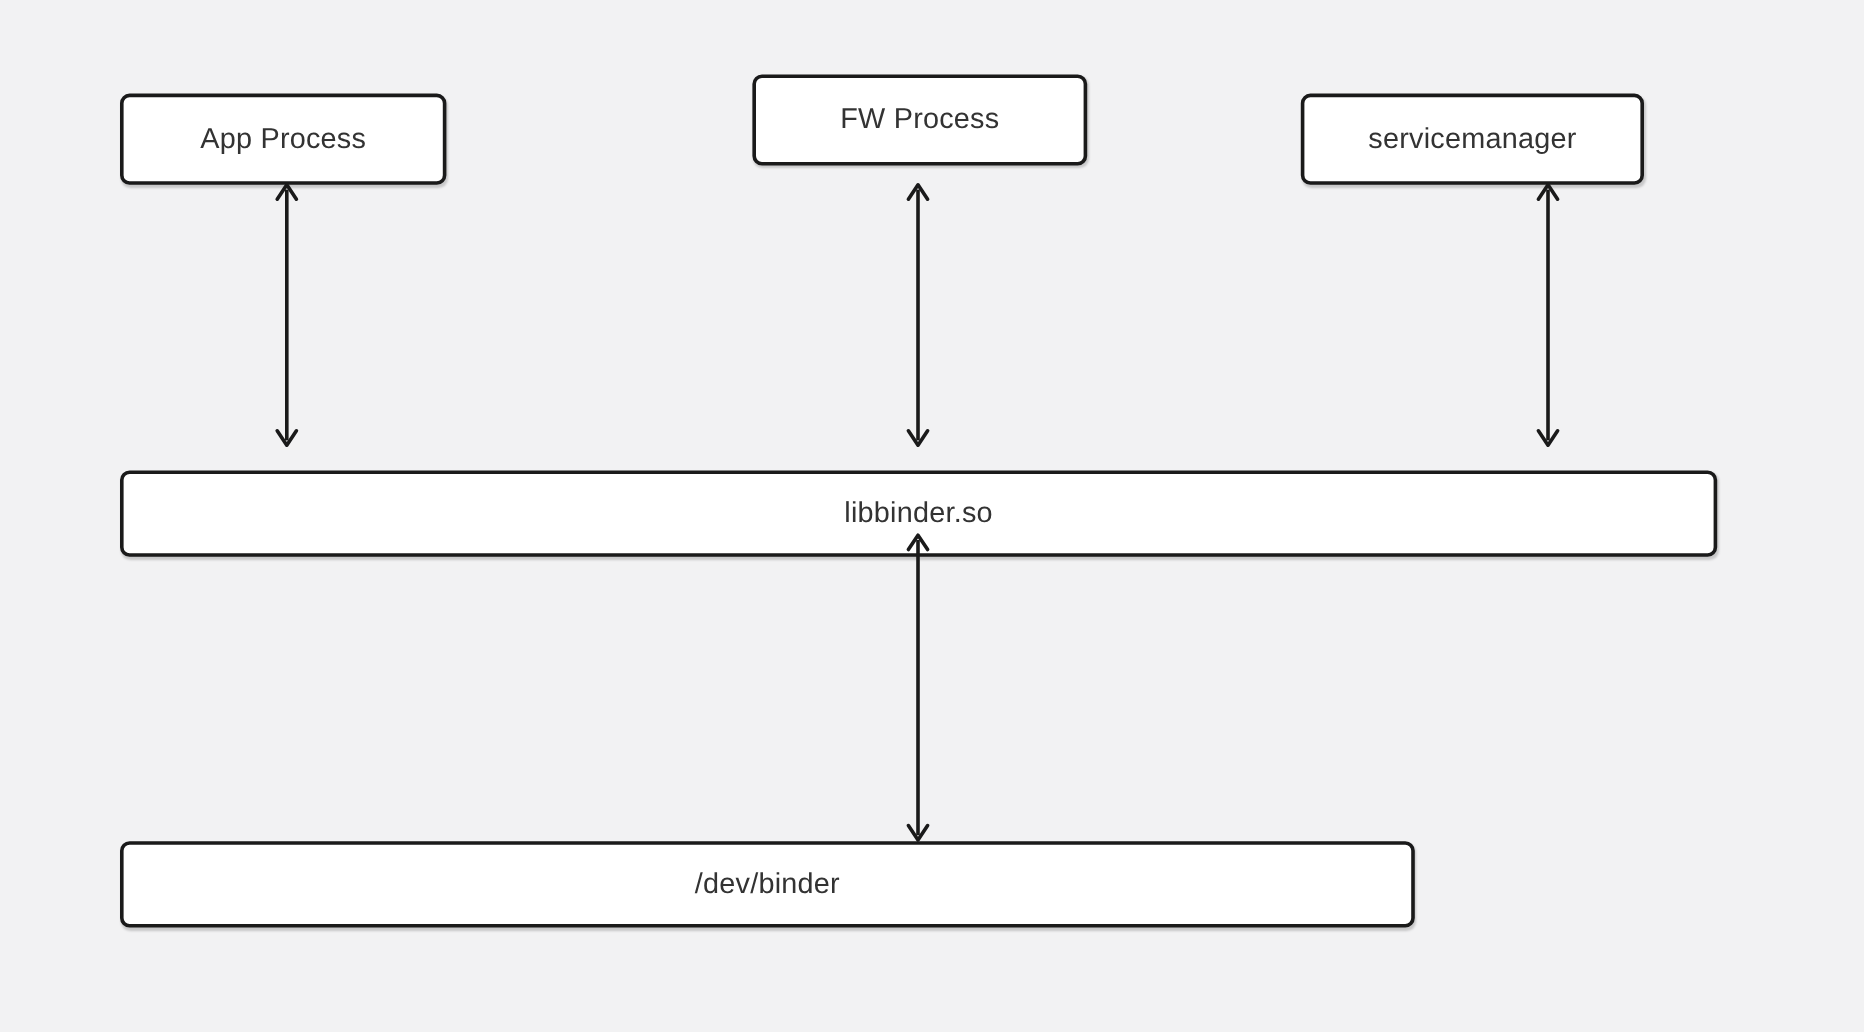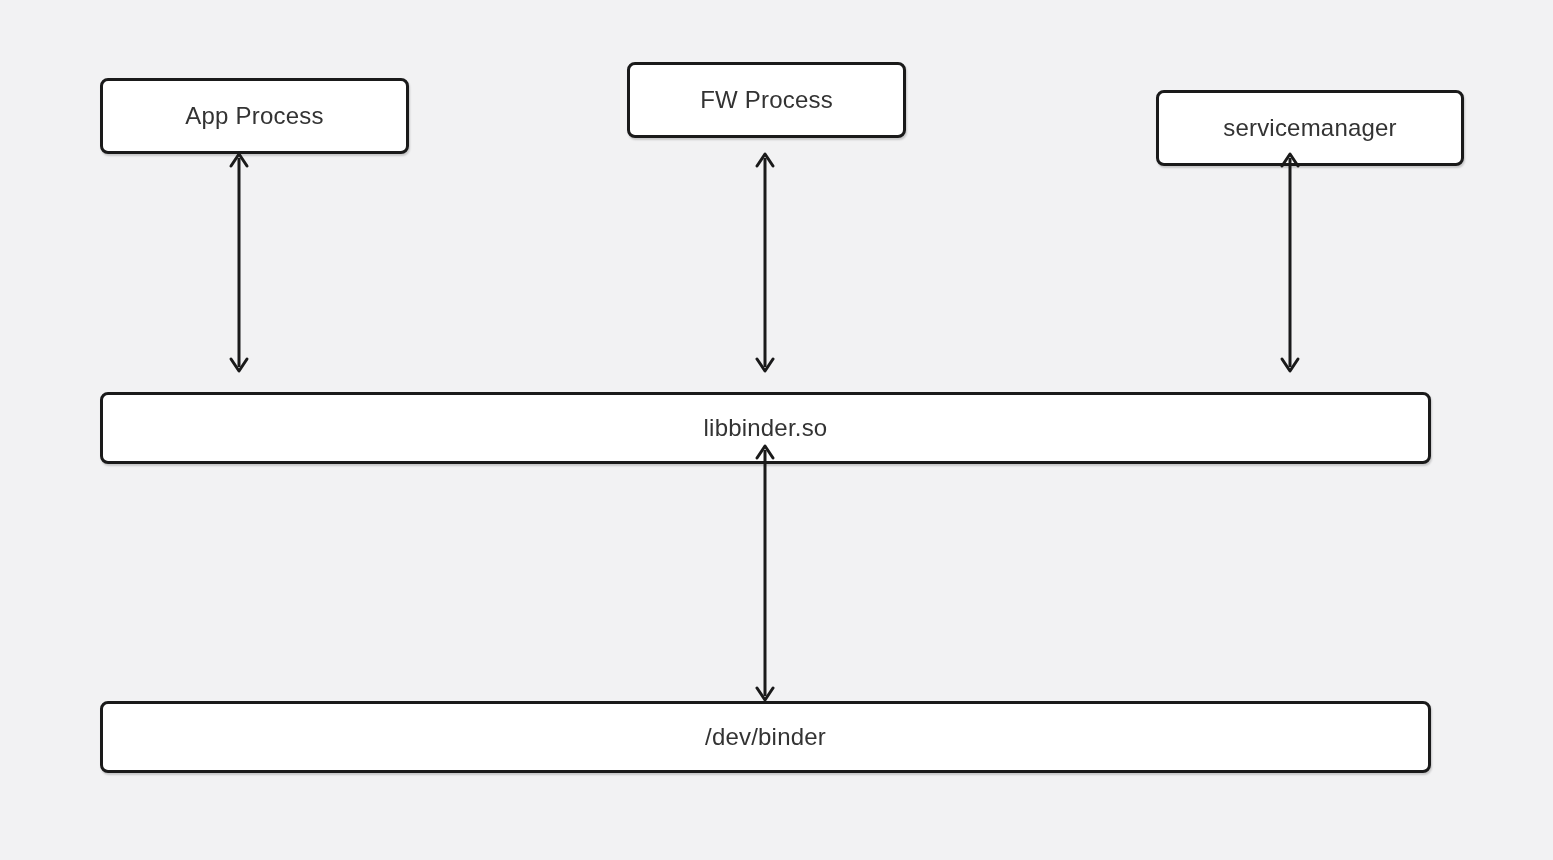--- a/index.html
+++ b/index.html
@@ -35,26 +35,26 @@
     font-family: "Liberation Sans", sans-serif;
     font-size: 24px;
     font-weight: 400;
     color: #333333;
     letter-spacing: 0.2px;
     line-height: 1;
     white-space: nowrap;
     user-select: none;
   }
   
-  #box-app-process   { left: 100px;  top: 78px;  width: 309px; height: 76px; }
+  #box-app-process   { left: 100px;  top: 78px;  width: 272px; height: 76px; }
   #box-fw-process    { left: 627px;  top: 62px;  width: 279px; height: 76px; }
-  #box-servicemanager{ left: 1156px; top: 78px;  width: 308px; height: 76px; margin-top: 12px; }
+  #box-servicemanager{ left: 1084px; top: 78px;  width: 286px; height: 76px; }
   
   #box-libbinder     { left: 100px;  top: 392px; width: 1331px; height: 72px; }
-  #box-devbinder     { left: 100px;  top: 701px; width: 1331px; height: 72px; }
+  #box-devbinder     { left: 100px;  top: 701px; width: 1079px; height: 72px; }
 
   .connector {
     position: absolute;
     overflow: visible;
   }
   .connector svg { display: block; overflow: visible; }
 
   #conn-app-libbinder  { left: 219px;  top: 145px; width: 40px; height: 235px; }
   #conn-fw-libbinder   { left: 745px;  top: 145px; width: 40px; height: 235px; }
   #conn-sm-libbinder   { left: 1270px; top: 145px; width: 40px; height: 235px; }

